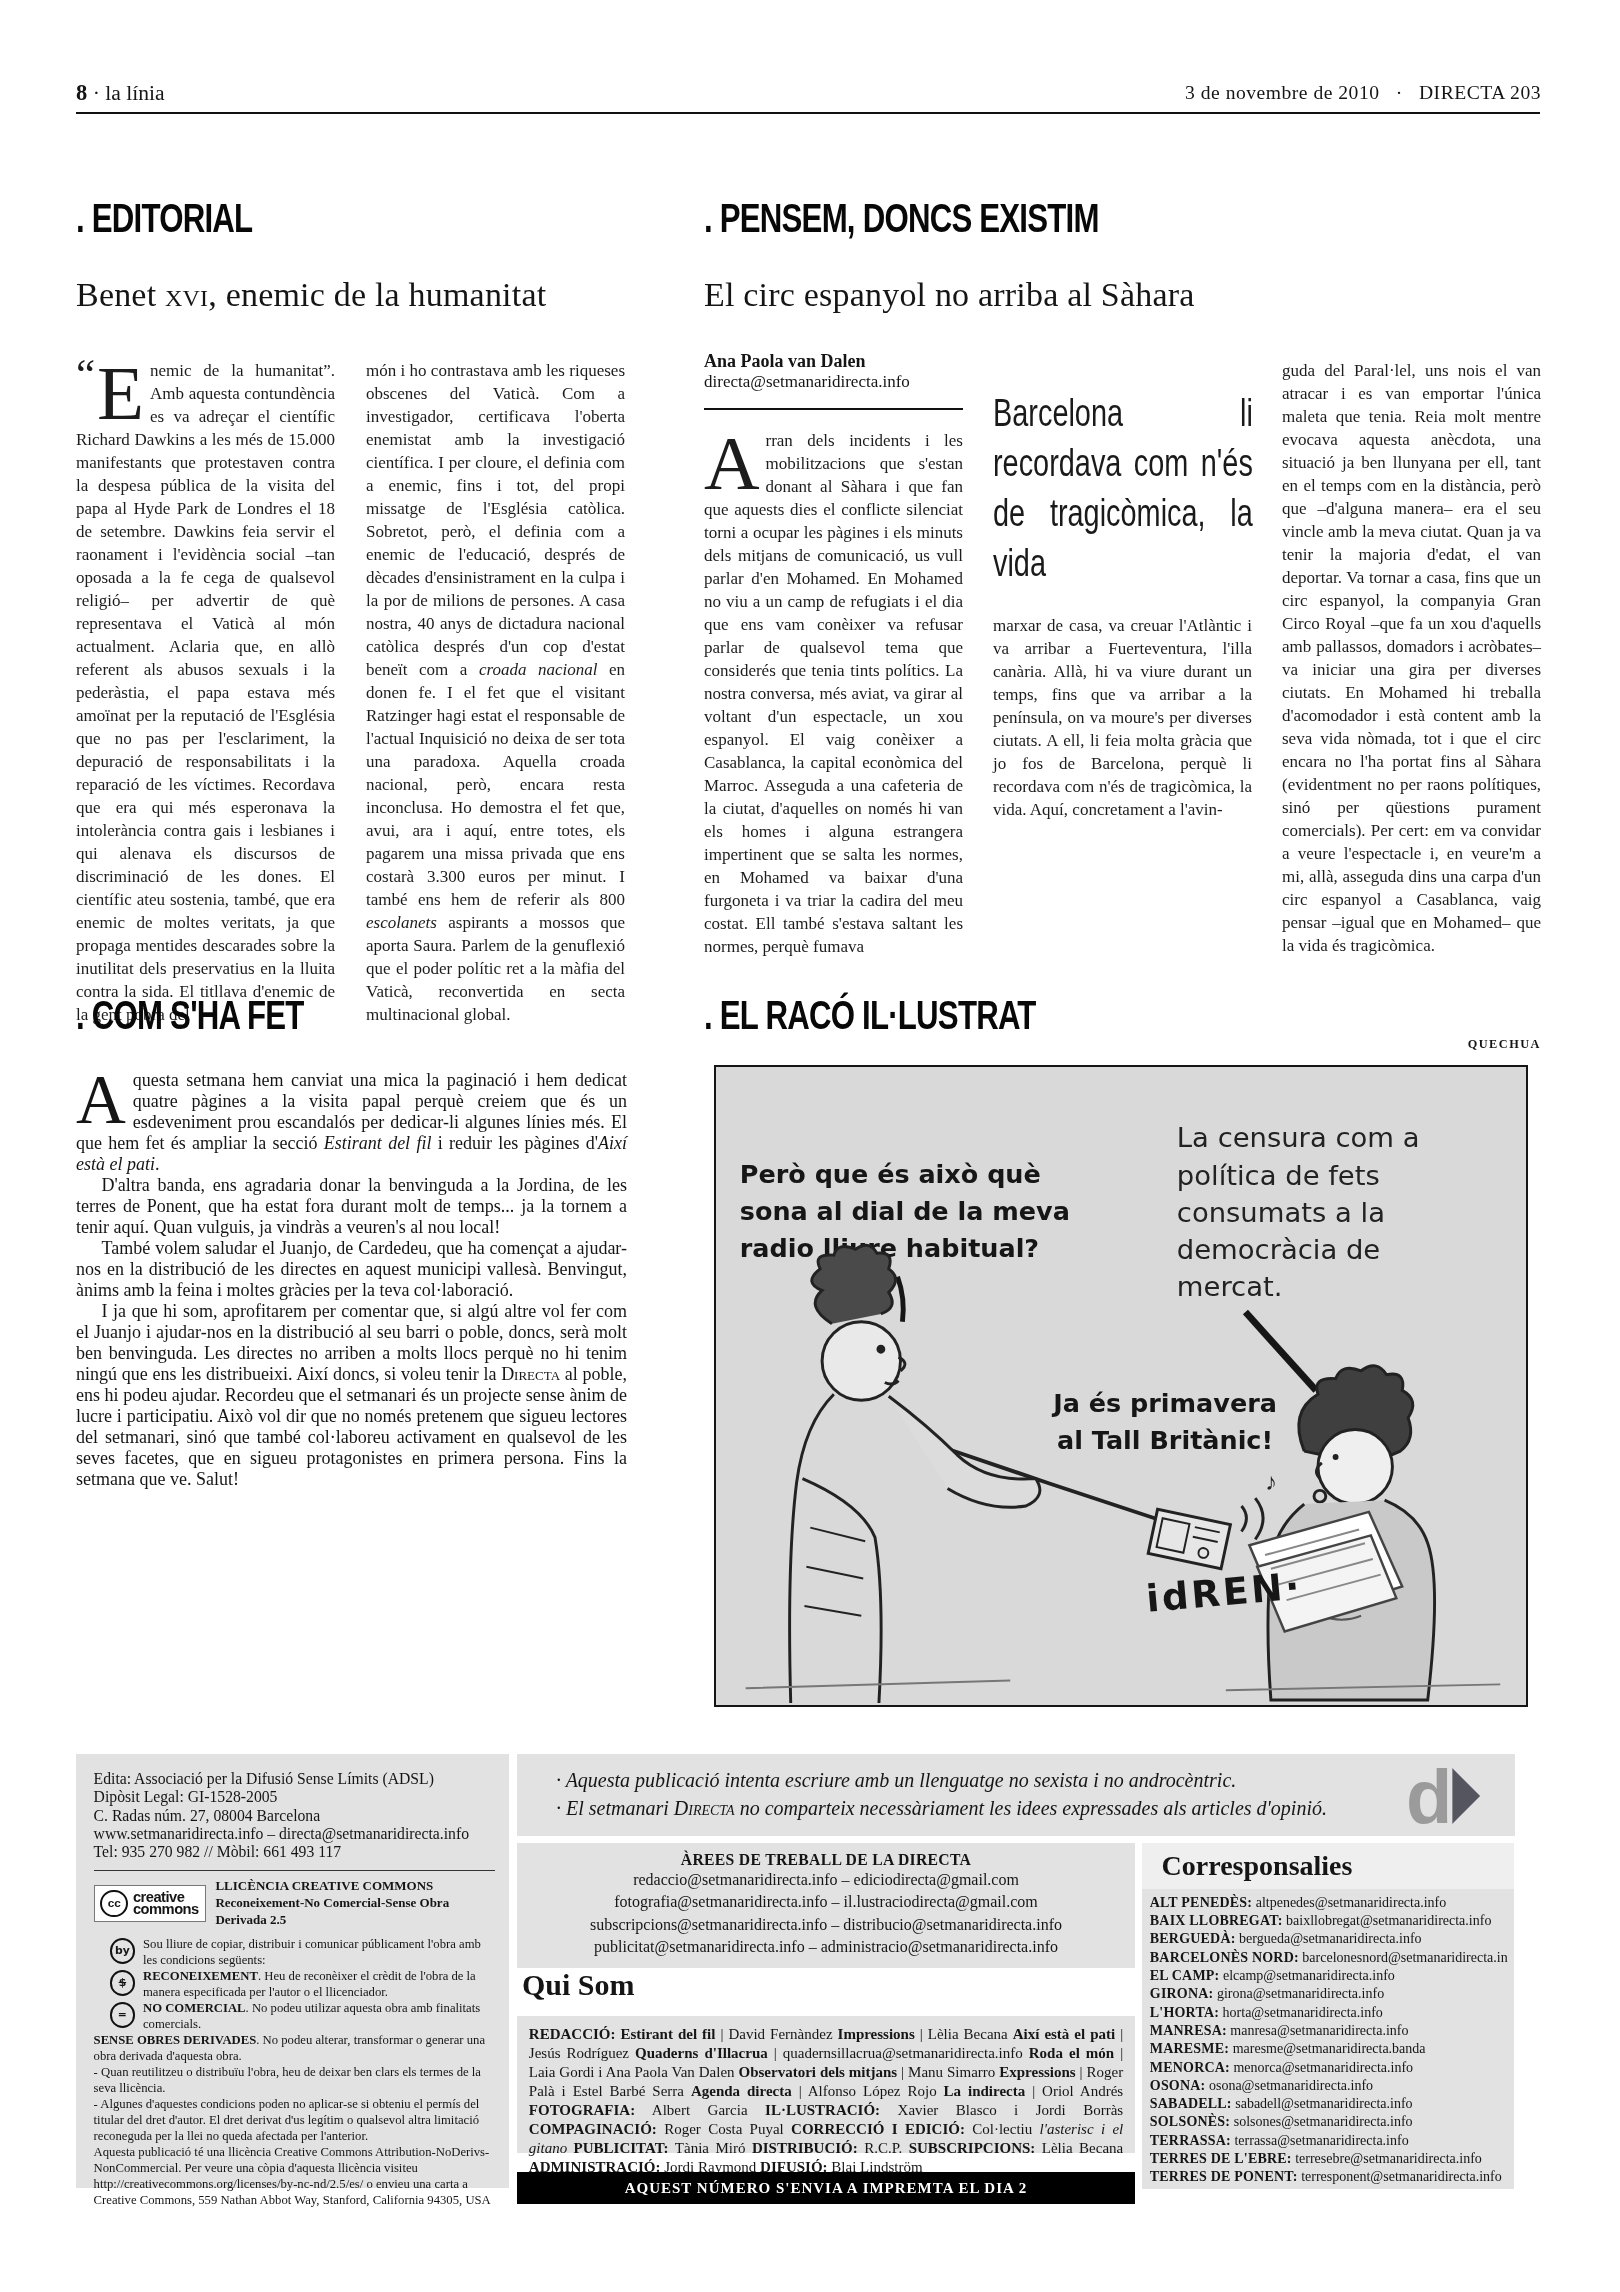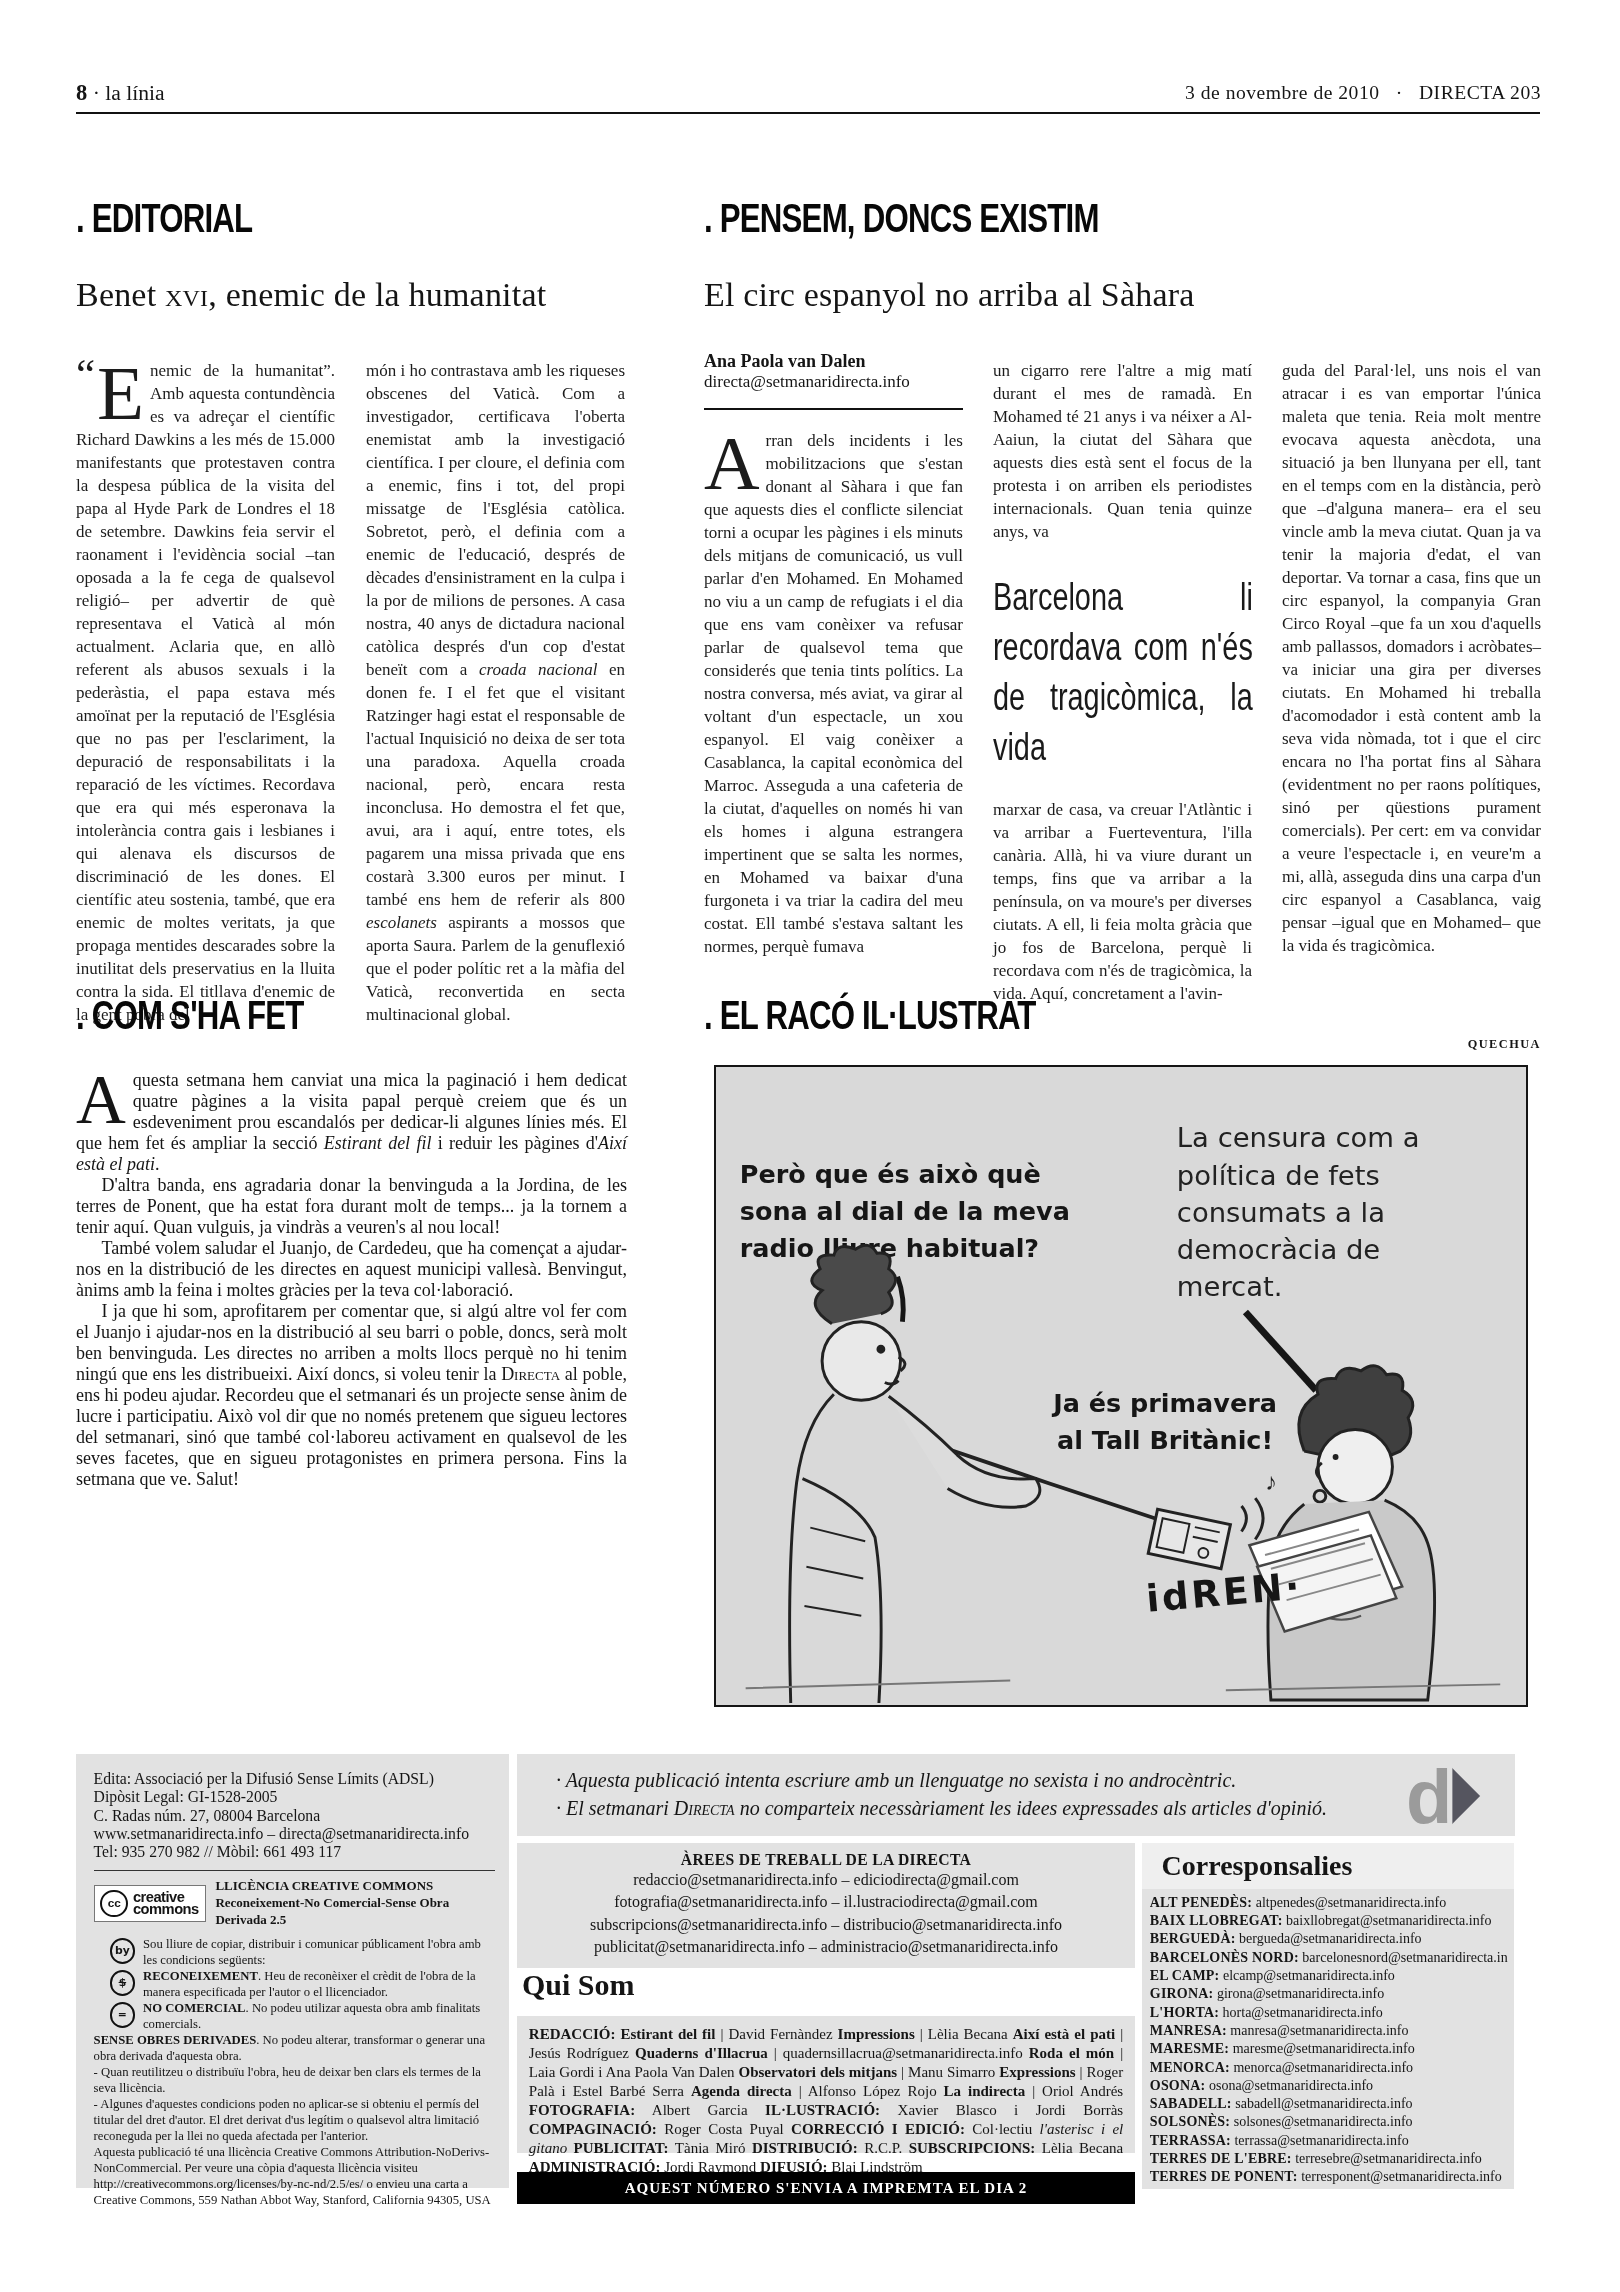--- a/index.html
+++ b/index.html
@@ -97,21 +97,20 @@
   <div class="abs seclabel" style="left:704px;top:196px;">. PENSEM, DONCS EXISTIM</div>
   <div class="abs headline" style="left:704px;top:276px;">El circ espanyol no arriba al Sàhara</div>
   <div class="abs byline" style="left:704px;top:351px;">
     <div class="nm">Ana Paola van Dalen</div>
     <div class="em">directa@setmanaridirecta.info</div>
   </div>
   <div class="abs col" style="left:704px;top:429px;height:461px;">
     <p><span class="dropcap">A</span><span>rran dels incidents i les mobilitzacions que s'estan donant al Sàhara i que fan que aquests dies el conflicte silenciat torni a ocupar les pàgines i els minuts dels mitjans de comunicació, us vull parlar d'en Mohamed. En Mohamed no viu a un camp de refugiats i el dia que ens vam conèixer va refusar parlar de qualsevol tema que considerés que tenia tints polítics. La nostra conversa, més aviat, va girar al voltant d'un espectacle, un xou espanyol. El vaig conèixer a Casablanca, la capital econòmica del Marroc. Asseguda a una cafeteria de la ciutat, d'aquelles on només hi van els homes i alguna estrangera impertinent que se salta les normes, en Mohamed va baixar d'una furgoneta i va triar la cadira del meu costat. Ell també s'estava saltant les normes, perquè fumava</span></p>
   </div>
   <div class="abs col" style="left:993px;top:359px;height:534px;">
-    <p>un cigarro rere l'altre a mig matí durant el mes de ramadà. En Mohamed té 21 anys i va néixer a Al-Aaiun, la ciutat del Sàhara que aquests dies està sent el focus de la protesta i on arriben els periodistes internacionals. Quan tenia quinze anys, va</p>
     <div class="pullquote">Barcelona li recordava com n'és de tragicòmica, la vida</div>
     <p>marxar de casa, va creuar l'Atlàntic i va arribar a Fuerteventura, l'illa canària. Allà, hi va viure durant un temps, fins que va arribar a la península, on va moure's per diverses ciutats. A ell, li feia molta gràcia que jo fos de Barcelona, perquè li recordava com n'és de tragicòmica, la vida. Aquí, concretament a l'avin-</p>
   </div>
   <div class="abs col" style="left:1282px;top:359px;height:554px;">
     <p>guda del Paral·lel, uns nois el van atracar i es van emportar l'única maleta que tenia. Reia molt mentre evocava aquesta anècdota, una situació ja ben llunyana per ell, tant en el temps com en la distància, però que –d'alguna manera– era el seu vincle amb la meva ciutat. Quan ja va tenir la majoria d'edat, el van deportar. Va tornar a casa, fins que un circ espanyol, la companyia Gran Circo Royal –que fa un xou d'aquells amb pallassos, domadors i acròbates– va iniciar una gira per diverses ciutats. En Mohamed hi treballa d'acomodador i està content amb la seva vida nòmada, tot i que el circ encara no l'ha portat fins al Sàhara (evidentment no per raons polítiques, sinó per qüestions purament comercials). Per cert: em va convidar a veure l'espectacle i, en veure'm a mi, allà, asseguda dins una carpa d'un circ espanyol a Casablanca, vaig pensar –igual que en Mohamed– que la vida és tragicòmica.</p>
   </div>
 
   <div class="abs seclabel" style="left:76px;top:993px;">. COM S'HA FET</div>
   <div class="abs" id="com-body">
     <p><span class="dropcap2">A</span><span>questa setmana hem canviat una mica la paginació i hem dedicat quatre pàgines a la visita papal perquè creiem que és un esdeveniment prou escandalós per dedicar-li algunes línies més. El que hem fet és ampliar la secció <i>Estirant del fil</i> i reduir les pàgines d'<i>Així està el pati</i>.</span></p>
@@ -254,21 +253,21 @@
     <div class="corr-head">Corresponsalies</div>
     <div class="corr-list">
       <div class="ci"><b>ALT PENEDÈS:</b> <span>altpenedes@setmanaridirecta.info</span></div>
       <div class="ci"><b>BAIX LLOBREGAT:</b> <span>baixllobregat@setmanaridirecta.info</span></div>
       <div class="ci"><b>BERGUEDÀ:</b> <span>bergueda@setmanaridirecta.info</span></div>
       <div class="ci"><b>BARCELONÈS NORD:</b> <span>barcelonesnord@setmanaridirecta.info</span></div>
       <div class="ci"><b>EL CAMP:</b> <span>elcamp@setmanaridirecta.info</span></div>
       <div class="ci"><b>GIRONA:</b> <span>girona@setmanaridirecta.info</span></div>
       <div class="ci"><b>L'HORTA:</b> <span>horta@setmanaridirecta.info</span></div>
       <div class="ci"><b>MANRESA:</b> <span>manresa@setmanaridirecta.info</span></div>
-      <div class="ci"><b>MARESME:</b> <span>maresme@setmanaridirecta.info</span></div>
+      <div class="ci"><b>MARESME:</b> <span>maresme@setmanaridirecta.banda</span></div>
       <div class="ci"><b>MENORCA:</b> <span>menorca@setmanaridirecta.info</span></div>
       <div class="ci"><b>OSONA:</b> <span>osona@setmanaridirecta.info</span></div>
       <div class="ci"><b>SABADELL:</b> <span>sabadell@setmanaridirecta.info</span></div>
       <div class="ci"><b>SOLSONÈS:</b> <span>solsones@setmanaridirecta.info</span></div>
       <div class="ci"><b>TERRASSA:</b> <span>terrassa@setmanaridirecta.info</span></div>
       <div class="ci"><b>TERRES DE L'EBRE:</b> <span>terresebre@setmanaridirecta.info</span></div>
       <div class="ci"><b>TERRES DE PONENT:</b> <span>terresponent@setmanaridirecta.info</span></div>
     </div>
   </div>
 

